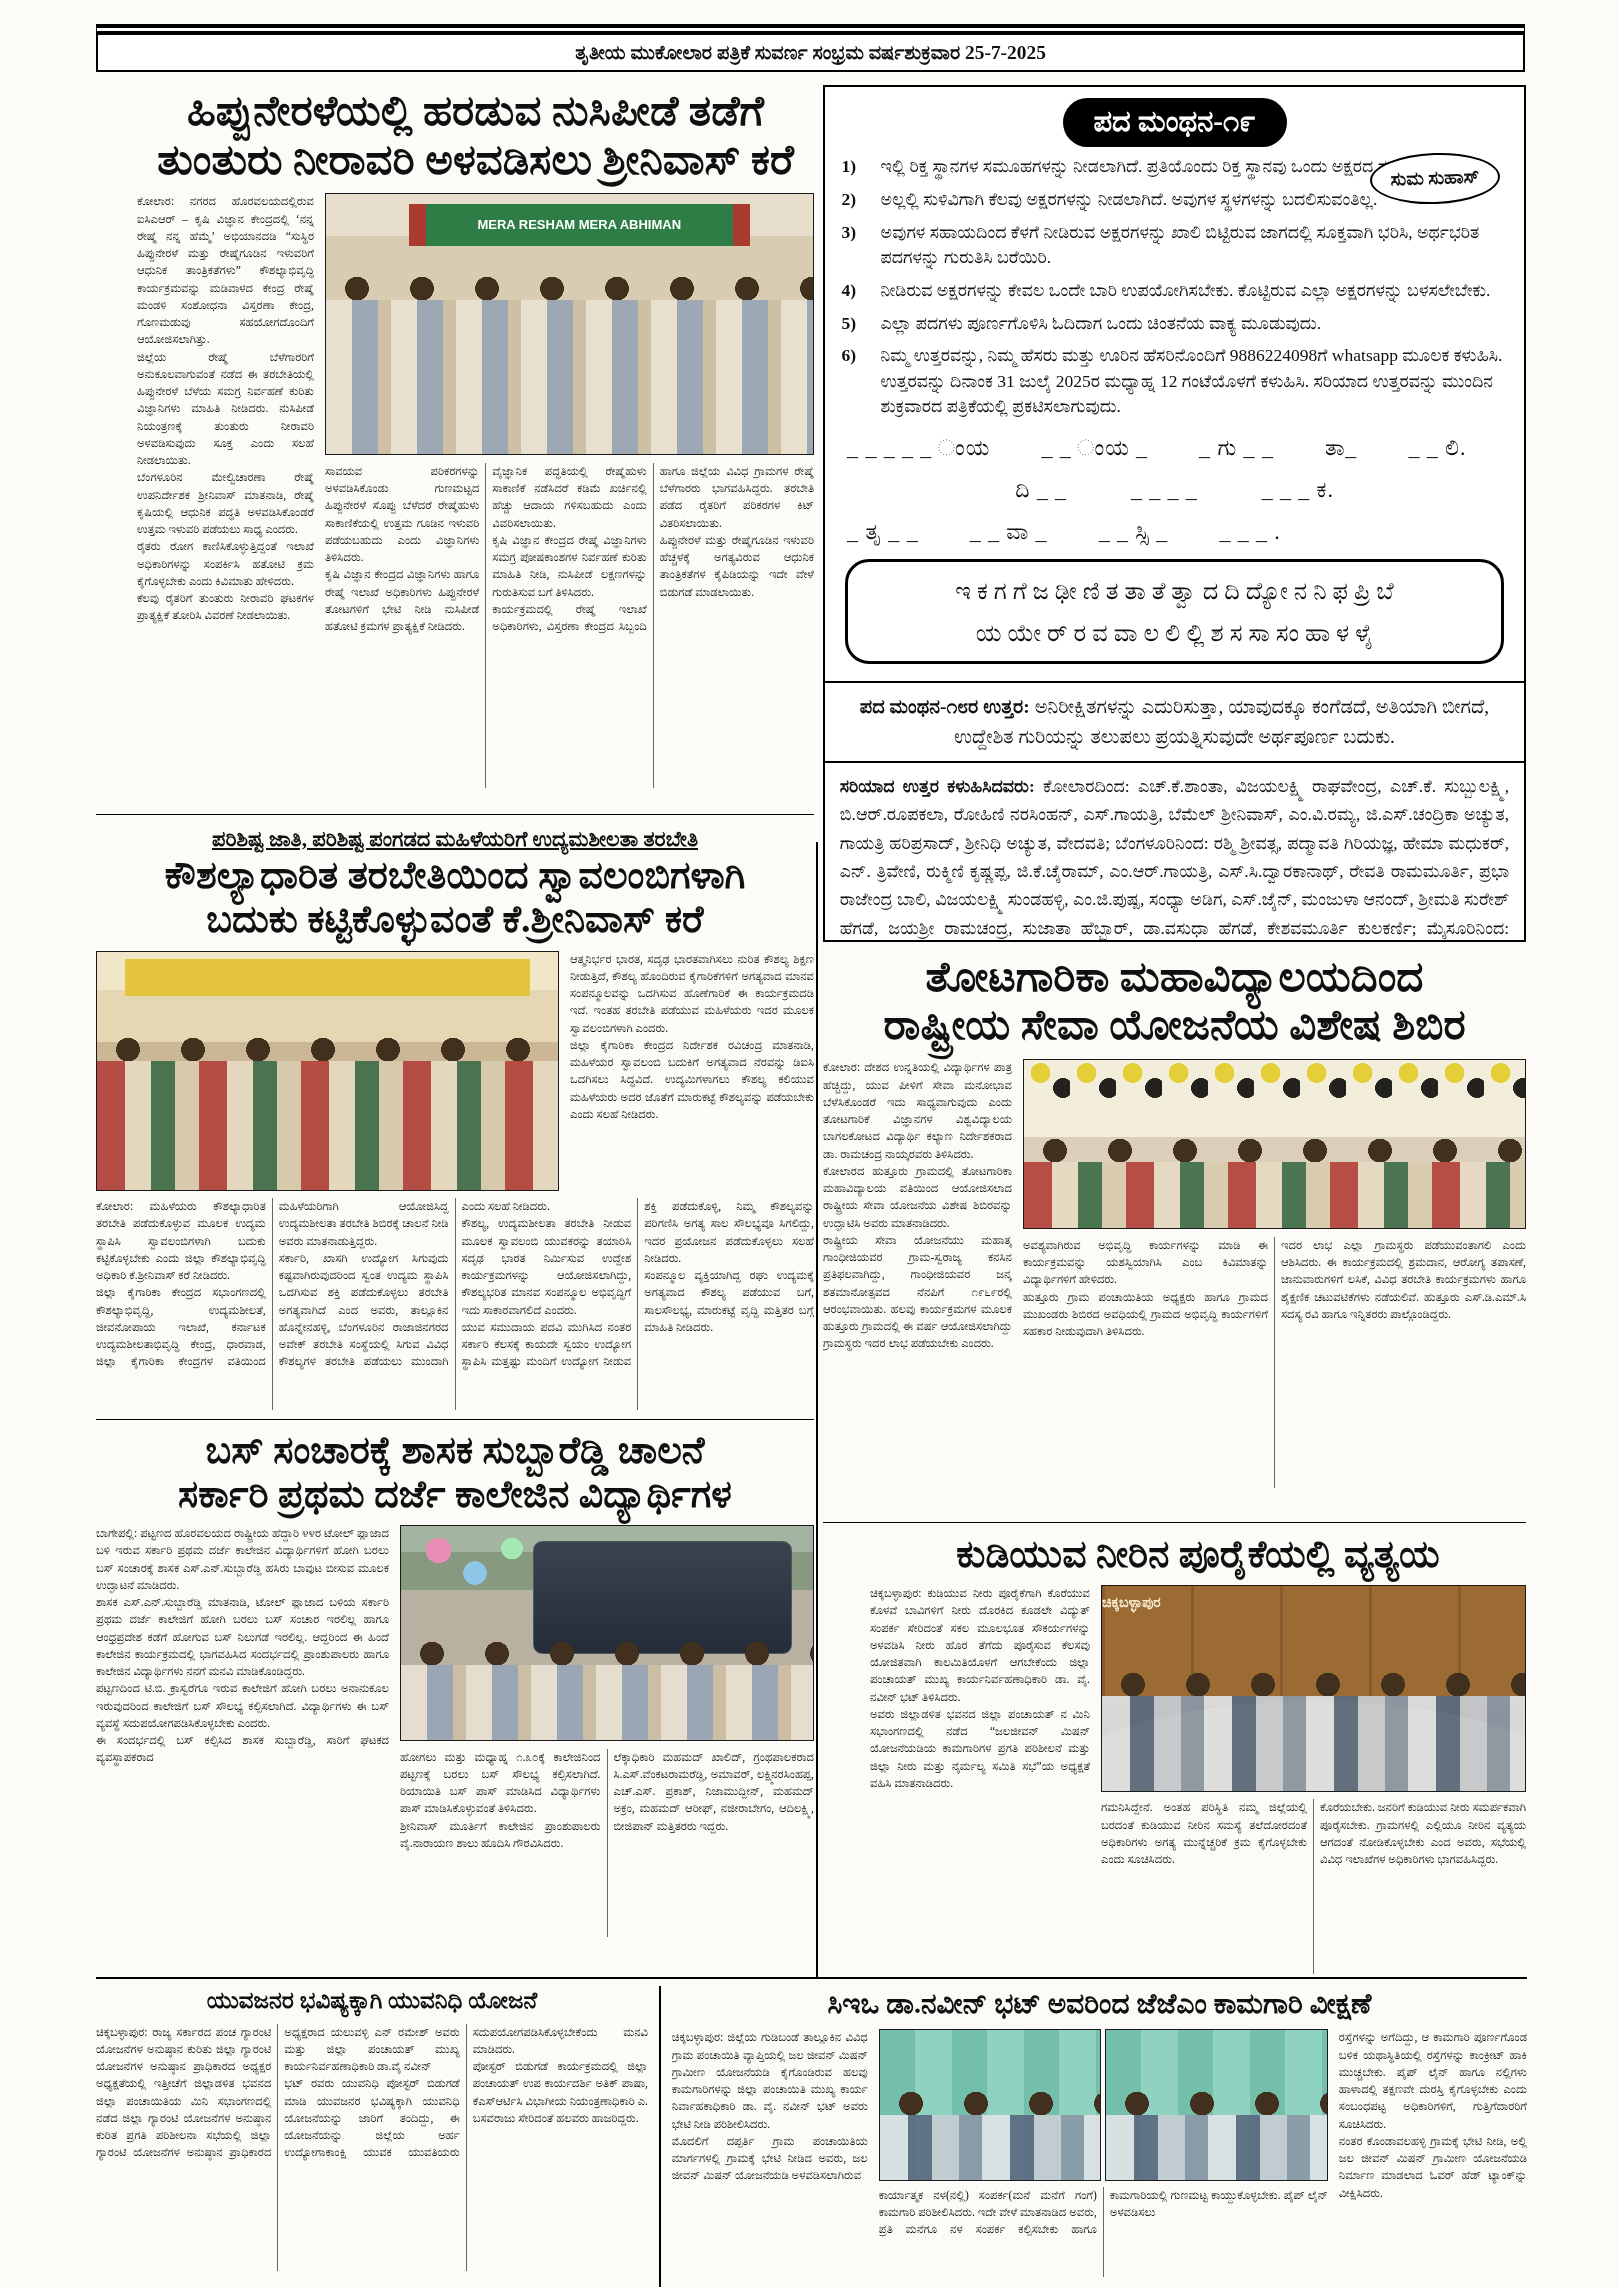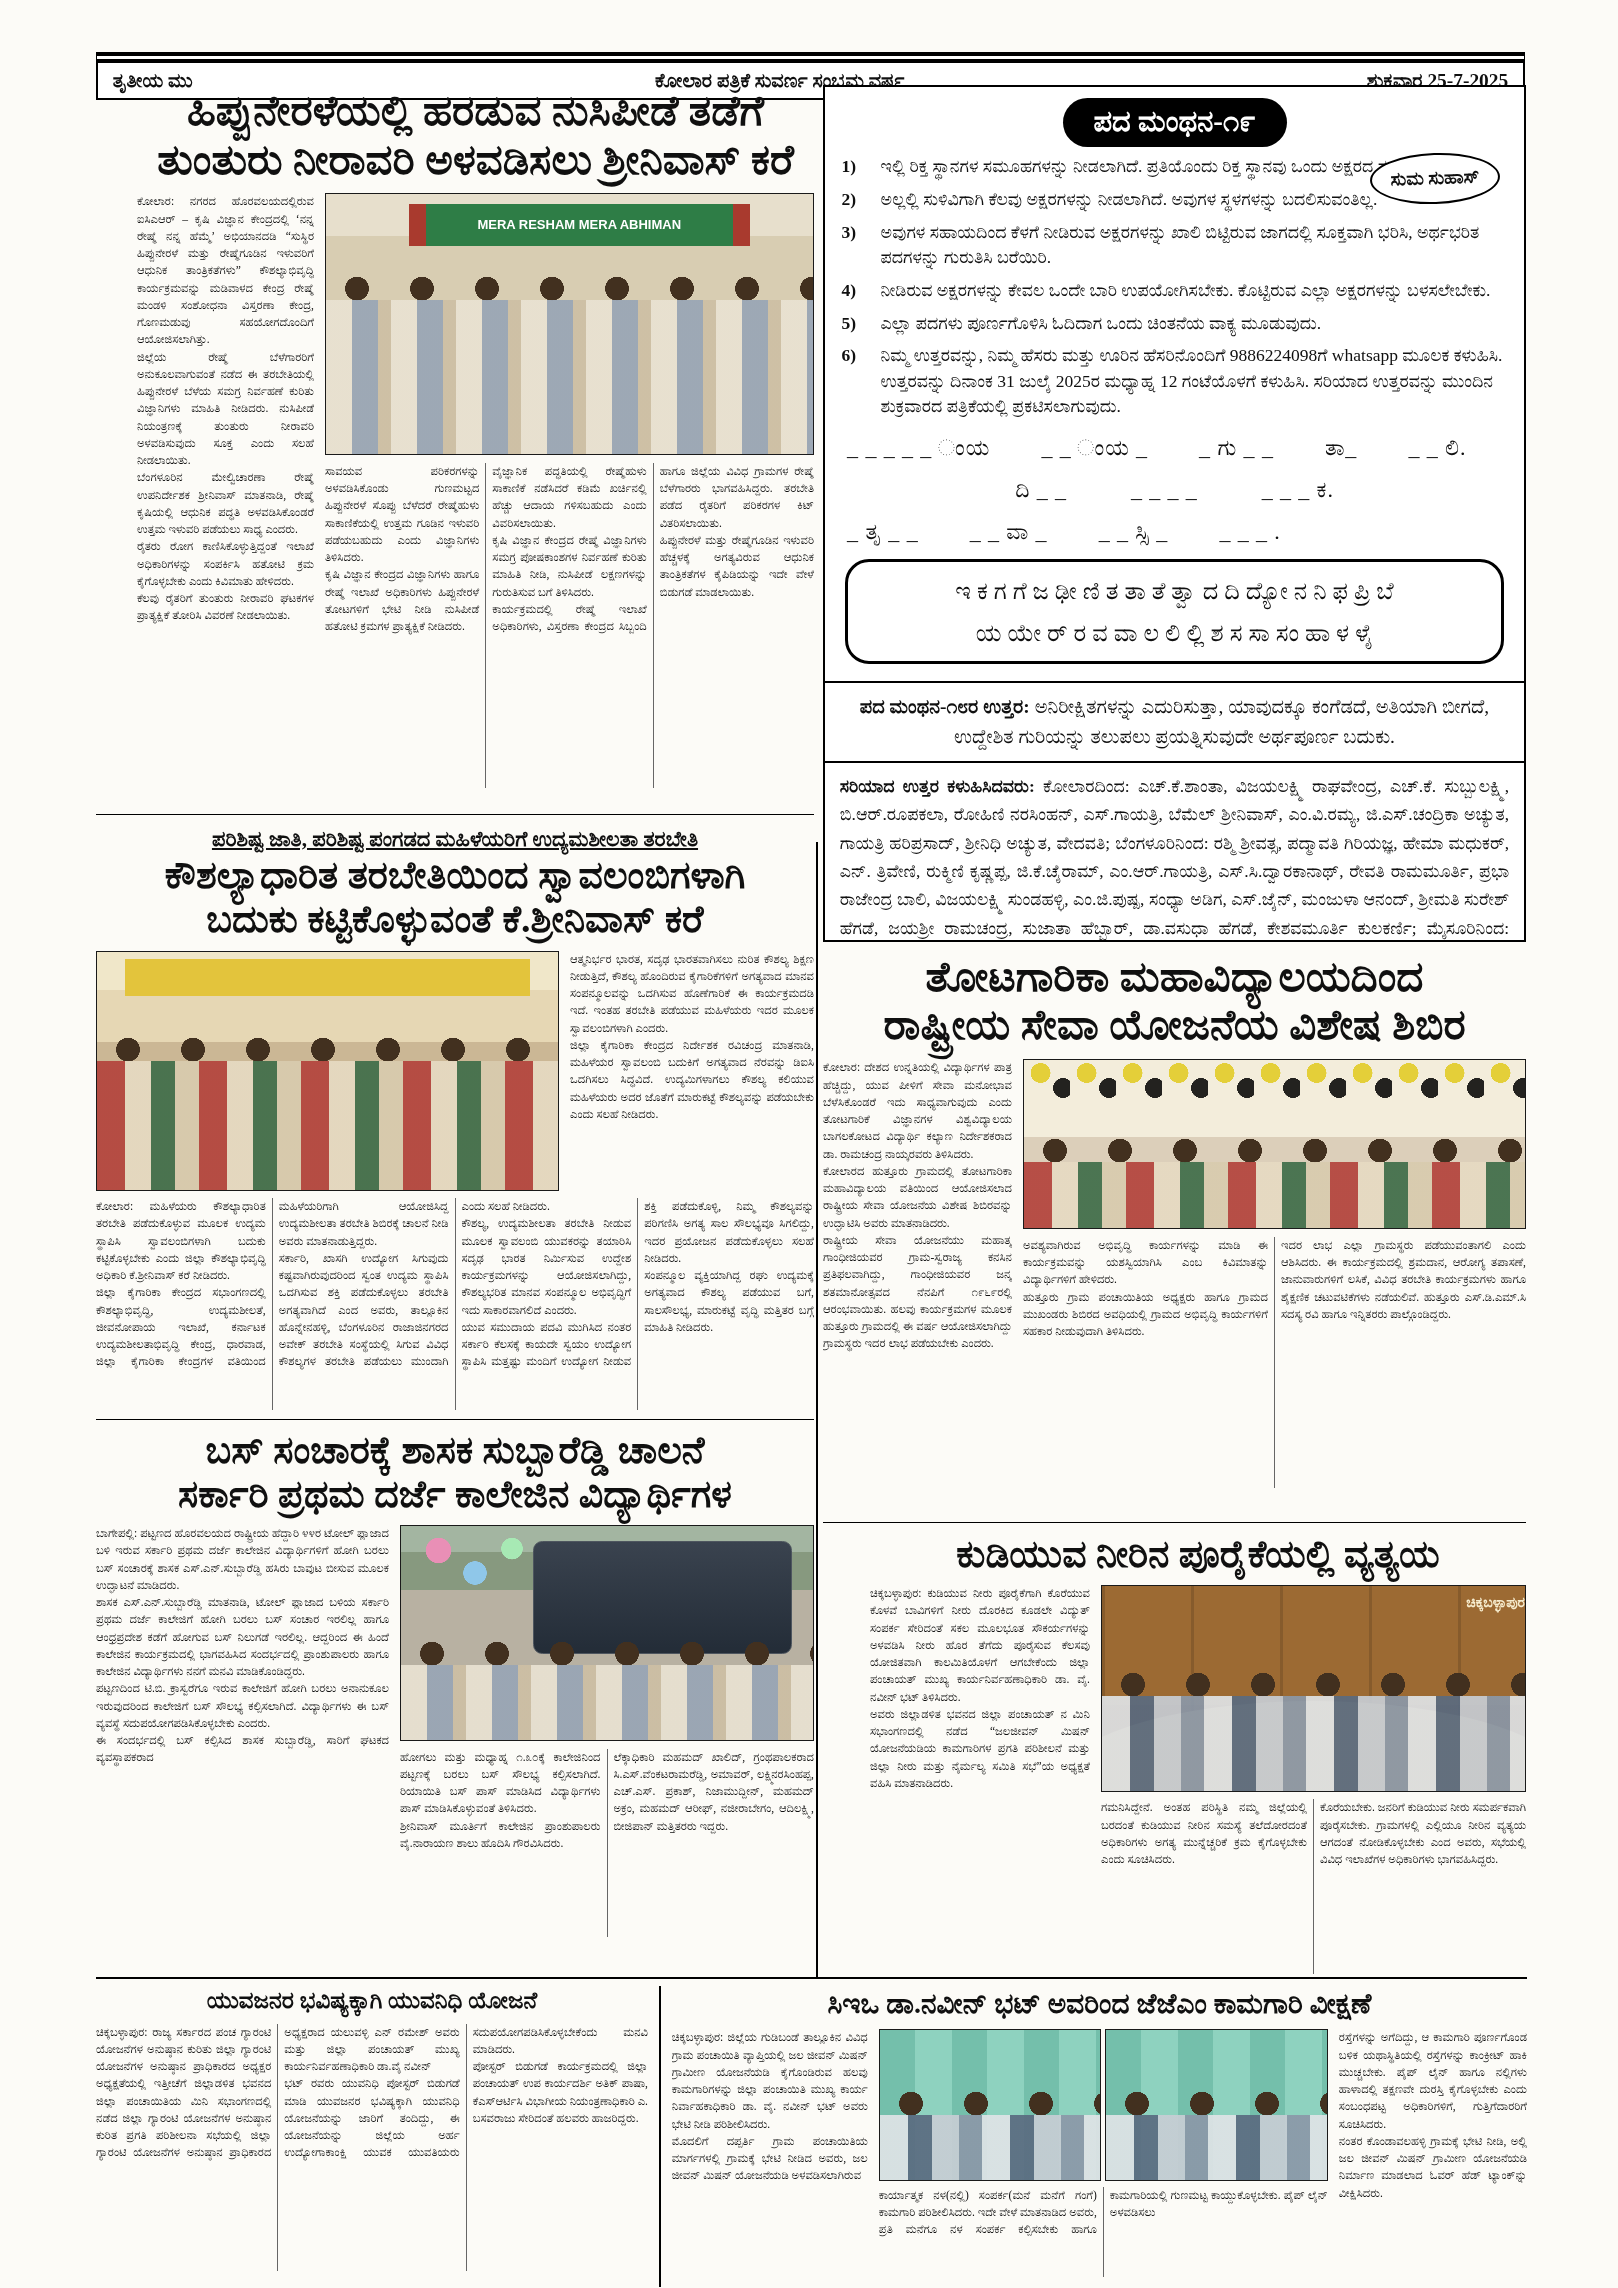--- a/index.html
+++ b/index.html
@@ -1,22 +1,22 @@
 <!DOCTYPE html>
 <html style="font-size:14.8px"><head>
 <meta charset="utf-8">
 <style>
   html,body{margin:0;padding:0;background:#e8e8e4;}
   .page{position:relative;width:1619px;height:2289px;background:#fcfbf7;margin:0 auto;overflow:hidden;
         font-family:"Liberation Serif","DejaVu Sans",serif;color:#101010;}
   
   .masthead{position:absolute;left:96px;top:24px;width:1429px;height:48px;box-sizing:border-box;
             border:2.8px solid #000;border-top:11px double #000;background:#fff;
-            display:flex;align-items:center;justify-content:space-between;padding:0 14.8px;
-            font-weight:bold;font-size:19.4px;margin-top:28px;}
+            display:flex;align-items:center;justify-content:center;padding:0 14.8px;
+            font-weight:bold;font-size:19.4px;}
   
   .colL{position:absolute;left:96px;top:85px;width:718px;}
   .colR{position:absolute;left:823px;top:85px;width:703px;}
   .vrule-mid{position:absolute;left:816px;top:842px;width:1.8px;height:1135px;background:#000;}
   .hrule-bottom{position:absolute;left:96px;top:1977px;width:1431px;height:1.8px;background:#000;}
   .bottomband{position:absolute;left:96px;top:1986px;width:1431px;height:301px;display:flex;gap:11px;overflow:hidden;}
   .bottomband .vr{width:1.8px;background:#000;flex:none;}
   
   .article{overflow:hidden;box-sizing:border-box;}
   .secrule{border:none;border-top:1.8px solid #000;margin:6.5px 0;}
@@ -57,21 +57,21 @@
       background:linear-gradient(180deg,#3a434f,#232c37);}
   .ph-bus .balloons{position:absolute;top:5.5px;left:18.5px;width:185px;height:83px;
       background:radial-gradient(circle 13px at 18.5px 18.5px,#e98fb6 96%,transparent),
                  radial-gradient(circle 12px at 55px 41px,#8fc7e9 96%,transparent),
                  radial-gradient(circle 11px at 92px 16.6px,#a7e9b4 96%,transparent);}
   .ph-meet{height:205px;background:
       repeating-linear-gradient(90deg,rgba(0,0,0,.14) 0 2.8px,transparent 2.8px 89px),
       linear-gradient(180deg,#9c6a33 0 58%,#8a5526 58%);}
   .ph-meet .table{position:absolute;bottom:-42%;left:-12%;right:-12%;height:86%;
       background:radial-gradient(ellipse at 50% 0,#caa05f 60%,#b08443 100%);border-radius:50% 50% 0 0;}
-  .ph-meet .sign{position:absolute;top:9.2px;left:0;right:0;text-align:right;color:#f6ecce;font-size:14px;font-weight:bold;}
+  .ph-meet .sign{position:absolute;top:9.2px;left:0;right:0;text-align:left;color:#f6ecce;font-size:14px;font-weight:bold;}
   .ph-street{height:150px;background:
       repeating-linear-gradient(90deg,#74bfab 0 35px,#8ed2bf 35px 72px),
       linear-gradient(180deg,#9fd6c6 0 58%,#a8a69a 58%);}
   .photopair{display:flex;gap:3.7px;}
   .photopair .photo{flex:1;}
   
   .pzbox{border:2.8px solid #000;padding:9.2px 16.6px 13px;box-sizing:border-box;position:relative;background:#fff;}
   .pztitle{display:table;margin:1.8px auto 0;background:#000;color:#fff;border-radius:28px;
            padding:7.4px 31px;font-size:29px;font-weight:bold;}
   .pzauthor{position:absolute;right:24px;top:66px;border:2.8px solid #000;border-radius:50%;

